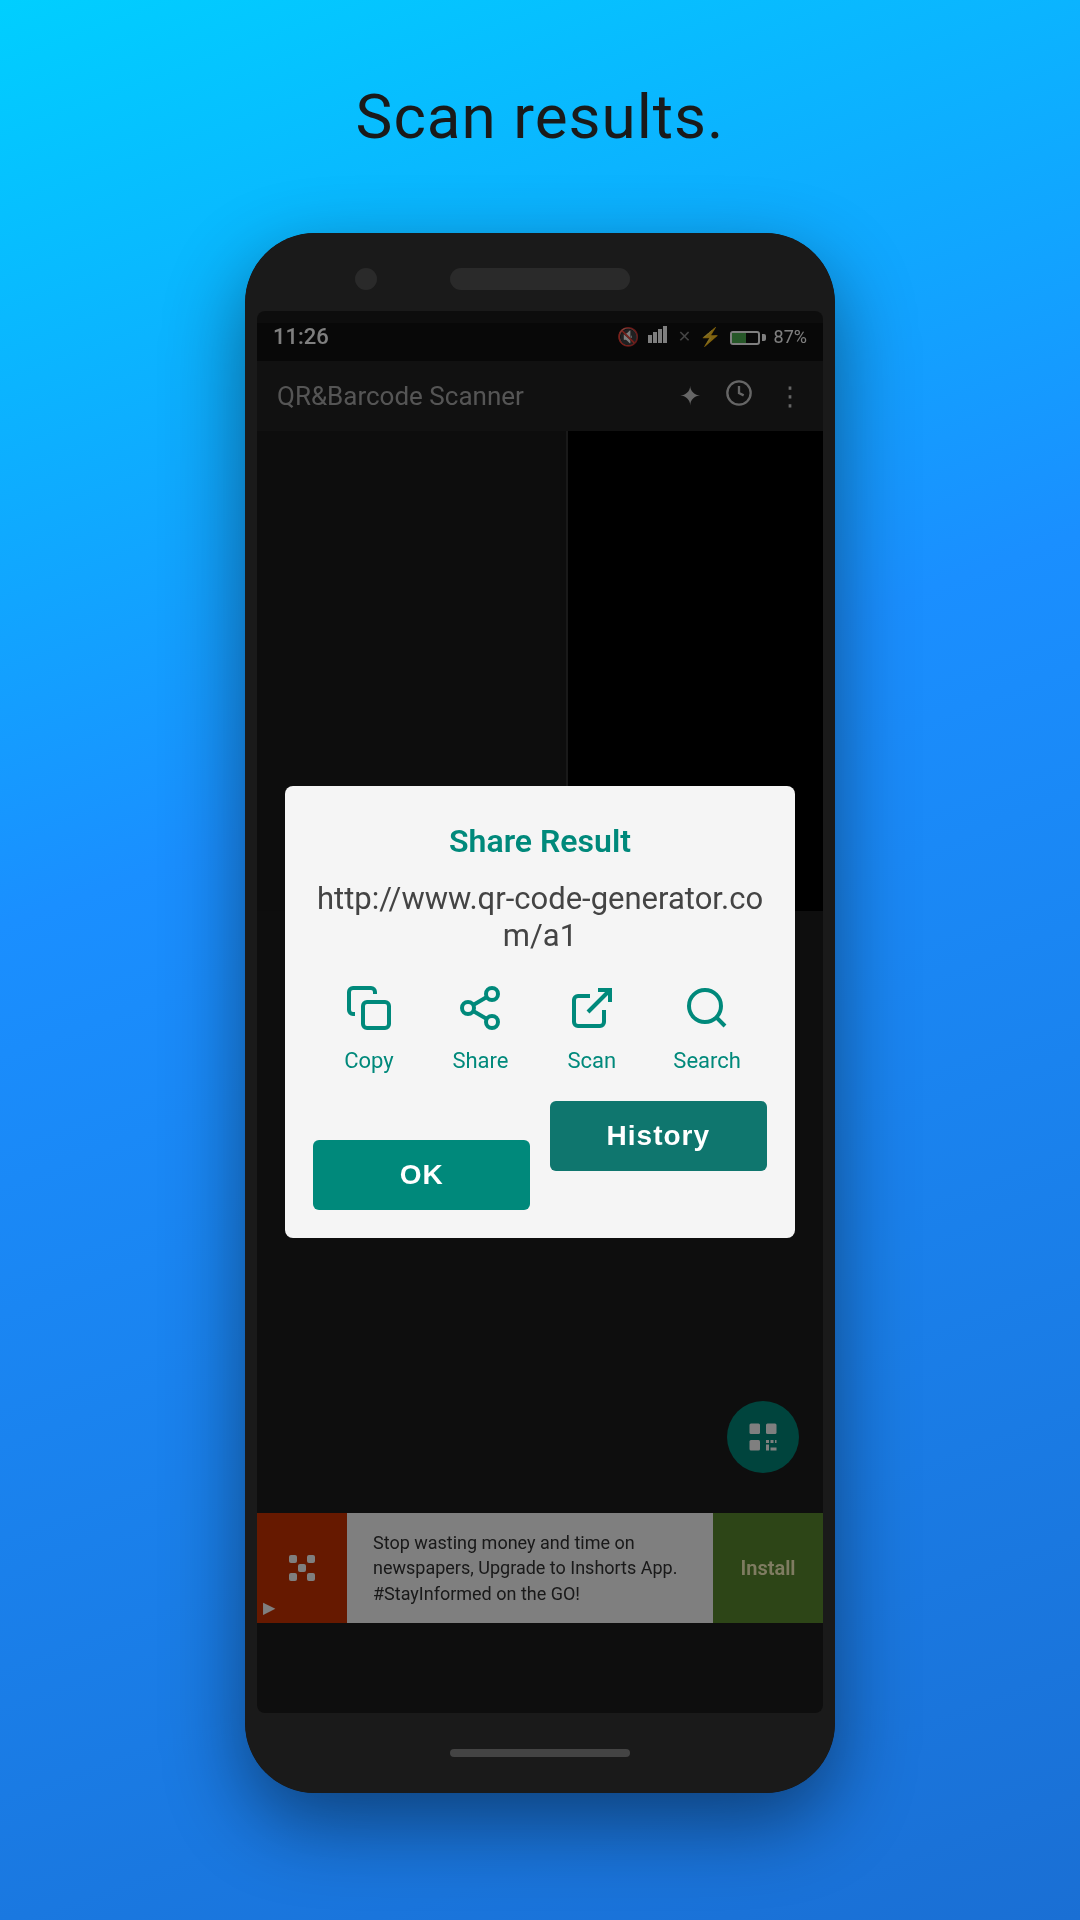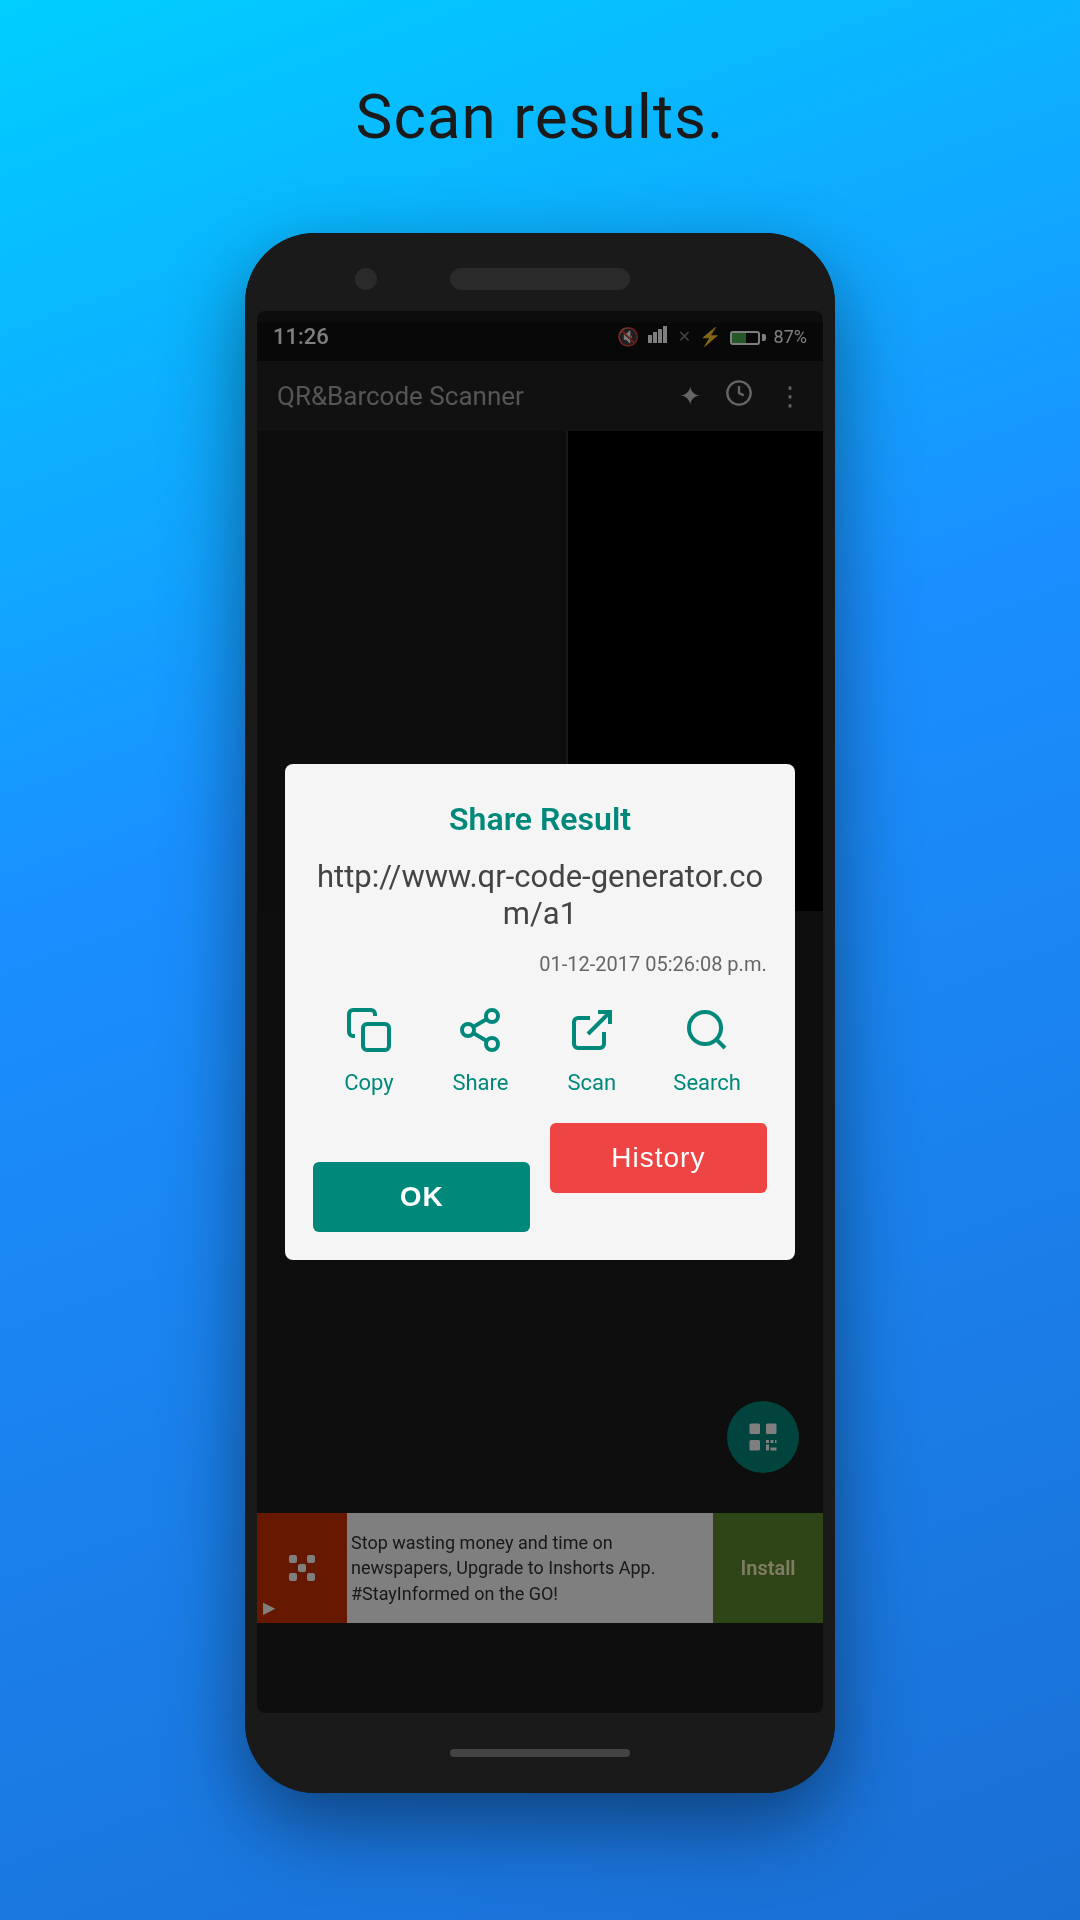--- a/index.html
+++ b/index.html
@@ -267,26 +267,26 @@
       font-size: 28px;
       font-weight: 600;
       cursor: pointer;
       letter-spacing: 1px;
       margin-top: 39px;
     }
 
     .btn-history {
       flex: 1;
       height: 70px;
-      background: #ef4444;
+      background: #0f766e;
       color: white;
       border: none;
       border-radius: 6px;
       font-size: 28px;
-      font-weight: 400;
+      font-weight: 700;
       cursor: pointer;
       letter-spacing: 1px;
     }
 
     
     .fab {
       position: absolute;
       bottom: 240px;
       right: 24px;
       width: 72px;
@@ -316,21 +316,21 @@
       height: 110px;
       background: #cc3300;
       display: flex;
       align-items: center;
       justify-content: center;
       position: relative;
     }
 
     .ad-text {
       flex: 1;
-      padding: 0 4px;
+      padding: 0 26px;
       font-size: 18px;
       color: #333;
       line-height: 1.4;
     }
 
     .ad-install-btn {
       width: 110px;
       height: 110px;
       background: #5a8a2e;
       color: #fef9c3;
@@ -459,21 +459,20 @@
     <div class="dark-area"></div>
 
     <div class="dialog-overlay">
 
       <div class="dialog">
 
         <span class="dialog-title">Share Result</span>
 
         <span class="dialog-url">http://www.qr-code-generator.com/a1</span>
 
-        <span class="dialog-date">01-12-2017 05:26:08 p.m.</span>
 
         <div class="dialog-actions">
 
           <div class="dialog-action">
             <div class="dialog-action-icon">
               <svg class="action-svg" viewBox="0 0 24 24">
                 <rect x="9" y="9" width="13" height="13" rx="2" ry="2" stroke="#00897b" stroke-width="2" fill="none"></rect>
                 <path d="M5 15H4a2 2 0 01-2-2V4a2 2 0 012-2h9a2 2 0 012 2v1" stroke="#00897b" stroke-width="2" fill="none"></path>
               </svg>
             </div>

